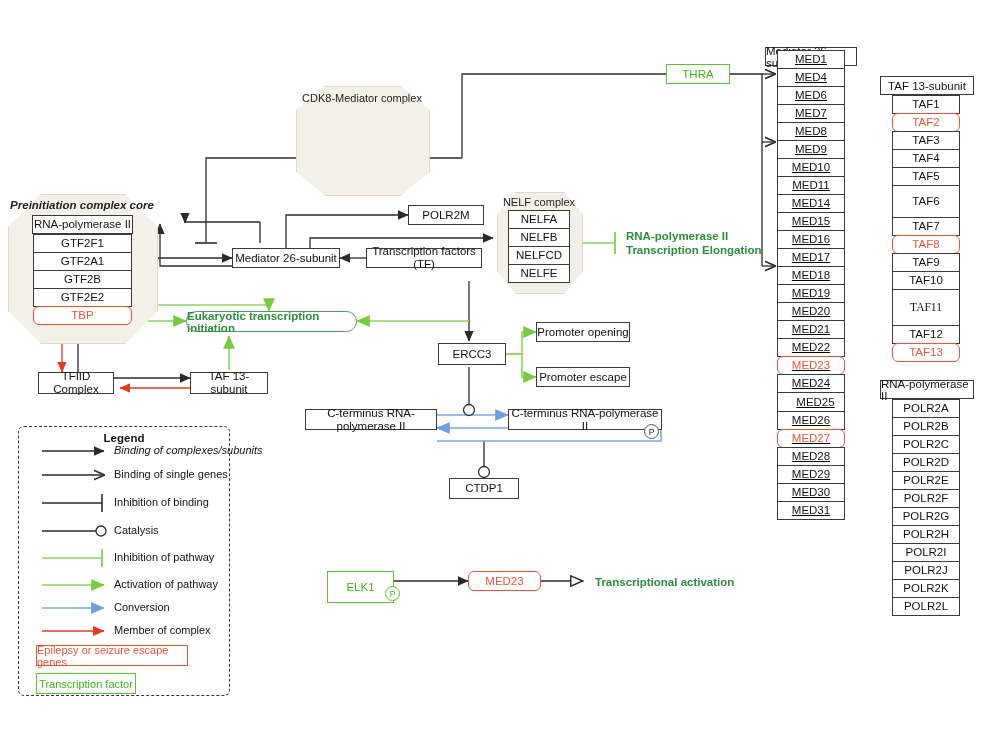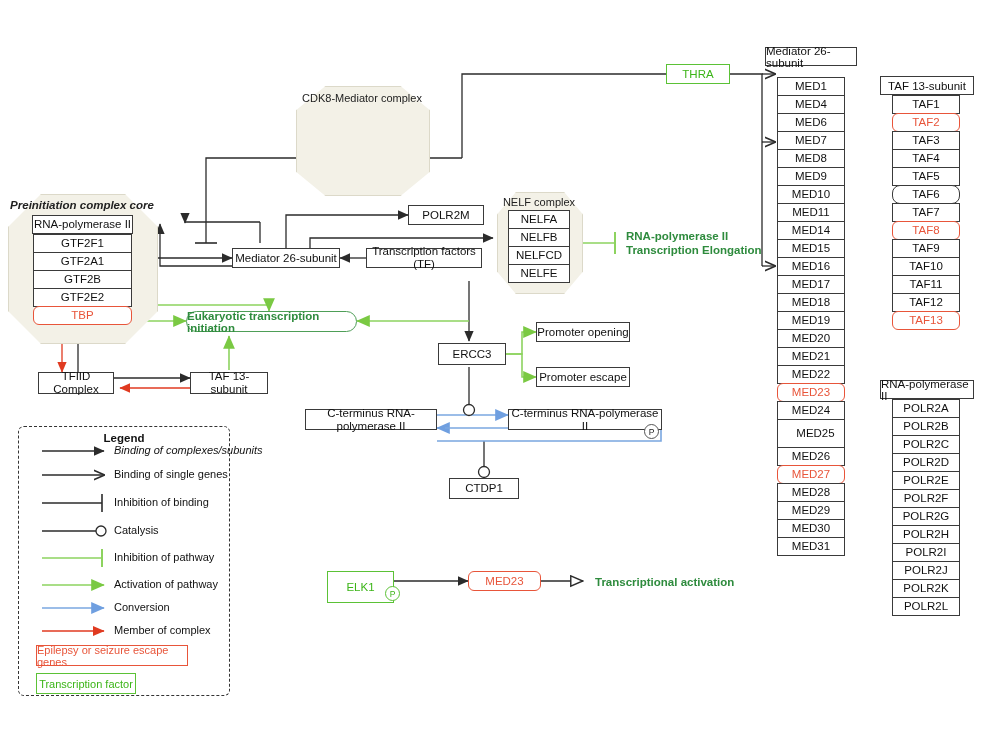--- a/index.html
+++ b/index.html
@@ -189,62 +189,62 @@
   <div class="pcirc g" style="left:385px;top:586px;">P</div>
   <div class="node red" style="left:468px;top:571px;width:73px;height:20px;">MED23</div>
   <div class="freetext" style="left:595px;top:575px;">Transcriptional activation</div>
 
   <div class="freetext" style="left:626px;top:229px;text-align:left;">
     <div>RNA-polymerase II</div>
     <div>Transcription Elongation</div>
   </div>
 
   <div class="grp-head" style="left:765px;top:47px;width:92px;height:19px;">Mediator 26-subunit</div>
-  <div class="stack" style="left:777px;top:77px;width:68px;">
+  <div class="stack" style="left:777px;top:50px;width:68px;text-decoration:underline;">
       <div class="node" style="height: 19px;">MED1</div>
       <div class="node" style="height: 19px; margin-top: -1px;">MED4</div>
       <div class="node" style="height: 19px; margin-top: -1px;">MED6</div>
       <div class="node" style="height: 19px; margin-top: -1px;">MED7</div>
       <div class="node" style="height: 19px; margin-top: -1px;">MED8</div>
       <div class="node" style="height: 19px; margin-top: -1px;">MED9</div>
       <div class="node" style="height: 19px; margin-top: -1px;">MED10</div>
       <div class="node" style="height: 19px; margin-top: -1px;">MED11</div>
       <div class="node" style="height: 19px; margin-top: -1px;">MED14</div>
       <div class="node" style="height: 19px; margin-top: -1px;">MED15</div>
       <div class="node" style="height: 19px; margin-top: -1px;">MED16</div>
       <div class="node" style="height: 19px; margin-top: -1px;">MED17</div>
       <div class="node" style="height: 19px; margin-top: -1px;">MED18</div>
       <div class="node" style="height: 19px; margin-top: -1px;">MED19</div>
       <div class="node" style="height: 19px; margin-top: -1px;">MED20</div>
       <div class="node" style="height: 19px; margin-top: -1px;">MED21</div>
       <div class="node" style="height: 19px; margin-top: -1px;">MED22</div>
       <div class="node red" style="height: 19px; margin-top: -1px;">MED23</div>
       <div class="node" style="height: 19px; margin-top: -1px;">MED24</div>
-      <div class="node" style="height: 29px; margin-top: -1px; padding-left: 9px;">MED25</div>
+      <div class="node" style="height: 20px; margin-top: -1px; padding-left: 9px;">MED25</div>
       <div class="node" style="height: 19px; margin-top: -1px;">MED26</div>
       <div class="node red" style="height: 19px; margin-top: -1px;">MED27</div>
       <div class="node" style="height: 19px; margin-top: -1px;">MED28</div>
       <div class="node" style="height: 19px; margin-top: -1px;">MED29</div>
       <div class="node" style="height: 19px; margin-top: -1px;">MED30</div>
       <div class="node" style="height: 19px; margin-top: -1px;">MED31</div>
     </div>
 
   <div class="grp-head" style="left:880px;top:76px;width:94px;height:19px;">TAF 13-subunit</div>
   <div class="stack" style="left:892px;top:95px;width:68px;">
       <div class="node" style="height: 19px;">TAF1</div>
       <div class="node red" style="height: 19px; margin-top: -1px;">TAF2</div>
       <div class="node" style="height: 19px; margin-top: -1px;">TAF3</div>
       <div class="node" style="height: 19px; margin-top: -1px;">TAF4</div>
       <div class="node" style="height: 19px; margin-top: -1px;">TAF5</div>
-      <div class="node" style="height: 19px; margin-top: -1px; border-radius: 8px;">TAF6</div>
+      <div class="node" style="height: 33px; margin-top: -1px;">TAF6</div>
       <div class="node" style="height: 19px; margin-top: -1px;">TAF7</div>
       <div class="node red" style="height: 19px; margin-top: -1px;">TAF8</div>
       <div class="node" style="height: 19px; margin-top: -1px;">TAF9</div>
       <div class="node" style="height: 19px; margin-top: -1px;">TAF10</div>
-      <div class="node" style="height: 19px; margin-top: -1px;">TAF11</div>
+      <div class="node" style="height: 37px; margin-top: -1px; font-family: Liberation Serif, serif;">TAF11</div>
       <div class="node" style="height: 19px; margin-top: -1px;">TAF12</div>
       <div class="node red" style="height: 19px; margin-top: -1px;">TAF13</div>
     </div>
 
   <div class="grp-head" style="left:880px;top:380px;width:94px;height:19px;">RNA-polymerase II</div>
   <div class="stack" style="left:892px;top:399px;width:68px;">
       <div class="node" style="height: 19px;">POLR2A</div>
       <div class="node" style="height: 19px; margin-top: -1px;">POLR2B</div>
       <div class="node" style="height: 19px; margin-top: -1px;">POLR2C</div>
       <div class="node" style="height: 19px; margin-top: -1px;">POLR2D</div>

